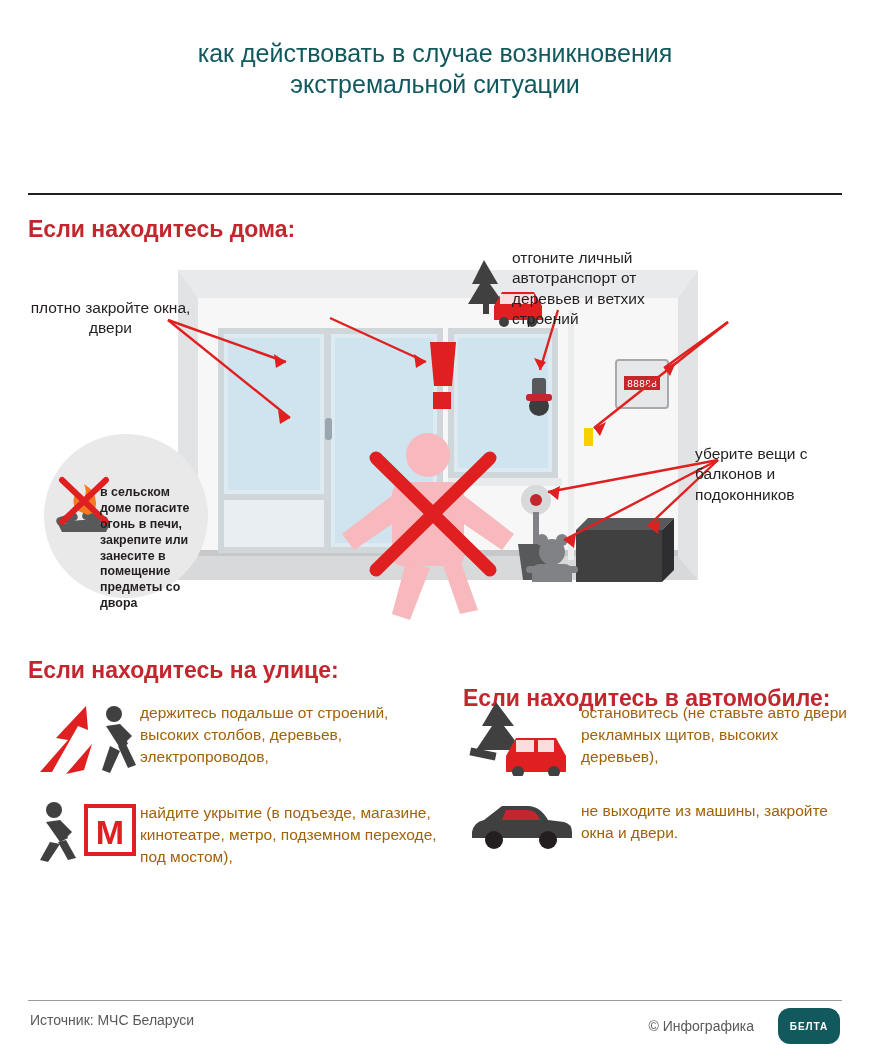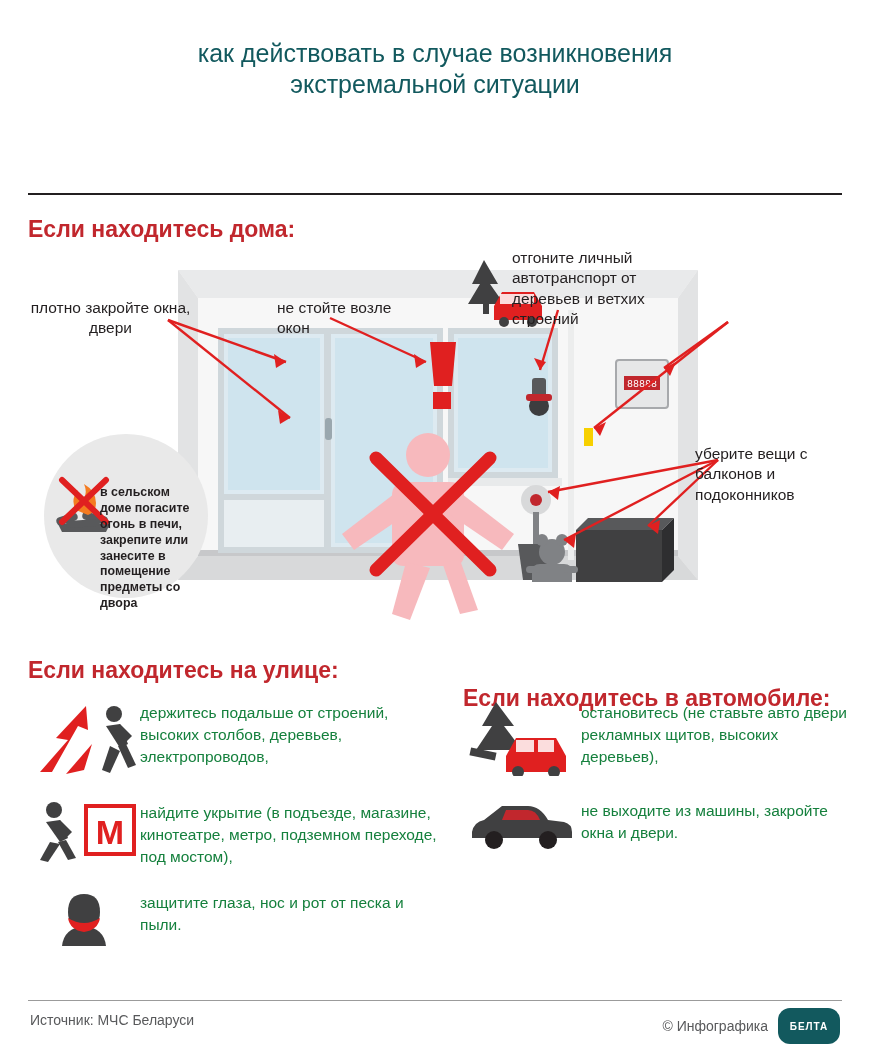--- a/index.html
+++ b/index.html
@@ -132,39 +132,39 @@
   .row-ico-car {
     width: 118px;
     flex: 0 0 118px;
     display: flex;
     justify-content: center;
     align-items: flex-start;
   }
   .row-txt {
     font-size: 15.5px;
     line-height: 1.42;
-    color: #15803d;
+    color: #a16207;
     padding-top: 2px;
   }
 
   
   .footer-left {
     position: absolute;
     left: 30px;
     top: 1012px;
     font-size: 14px;
     color: #58595b;
   }
   .footer-right {
     position: absolute;
     right: 30px;
     top: 1008px;
     display: flex;
     align-items: center;
-    gap: 10px;
+    gap: 24px;
     font-size: 14px;
     color: #58595b;
   }
   .belta {
     width: 62px;
     height: 36px;
     border-radius: 12px;
     background: #12595e;
     color: #ffffff;
     font-size: 10px;
@@ -309,21 +309,20 @@
         <polygon points="636,118 648,112 642,126"></polygon>
         <polygon points="566,178 578,172 572,186"></polygon>
         <polygon points="520,242 532,236 530,250"></polygon>
         <polygon points="536,290 548,284 546,298"></polygon>
         <polygon points="620,276 632,270 630,284"></polygon>
       </g>
     </svg>
   </div>
 
   <div class="callout c-windows">плотно закройте окна, двери</div>
-  <div class="callout c-nostand">не стойте возле окон</div>
   <div class="callout c-car">отгоните личный автотранспорт от деревьев и ветхих строений</div>
   <div class="callout c-balcony">уберите вещи с балконов и подоконников</div>
 
   <div class="bubble"></div>
   <svg style="position:absolute;left:52px;top:470px;" width="64" height="74" viewBox="0 0 64 74">
     <g fill="#58595b">
       <polygon points="6,54 58,54 54,62 10,62"></polygon>
       <rect x="4" y="45" width="22" height="8" rx="4" transform="rotate(-18 15 49)"></rect>
       <rect x="30" y="44" width="26" height="8" rx="4" transform="rotate(14 43 48)"></rect>
       <rect x="14" y="50" width="34" height="7" rx="3.5" transform="rotate(-4 31 53)"></rect>
@@ -375,32 +374,20 @@
           </g>
           <g>
             <rect x="54" y="6" width="48" height="48" fill="none" stroke="#e02020" stroke-width="4"></rect>
             <text x="78" y="44" font-family="Liberation Sans, sans-serif" font-size="34" font-weight="bold" fill="#e02020" text-anchor="middle">M</text>
           </g>
         </svg>
       </div>
       <div class="row-txt">найдите укрытие (в подъезде, магазине, кинотеатре, метро, подземном переходе, под мостом),</div>
     </div>
 
-    <div class="row">
-      <div class="row-ico">
-        <svg width="104" height="58" viewBox="0 0 104 58">
-          <g fill="#404041">
-            <path d="M52 4 q16 0 16 18 q0 8 -4 12 h-24 q-4 -4 -4 -12 q0 -18 16 -18z"></path>
-            <path d="M30 56 q2 -18 22 -20 q20 2 22 20 z"></path>
-          </g>
-          <path d="M36 28 q16 10 32 0 q-2 12 -16 14 q-14 -2 -16 -14z" fill="#e02020"></path>
-        </svg>
-      </div>
-      <div class="row-txt">защитите глаза, нос и рот от песка и пыли.</div>
-    </div>
   </div>
 
   <div class="sec-head sec-car">Если находитесь в автомобиле:</div>
 
   <div class="col col-right">
 
     <div class="row">
       <div class="row-ico-car">
         <svg width="112" height="76" viewBox="0 0 112 76">
           <g fill="#404041">

